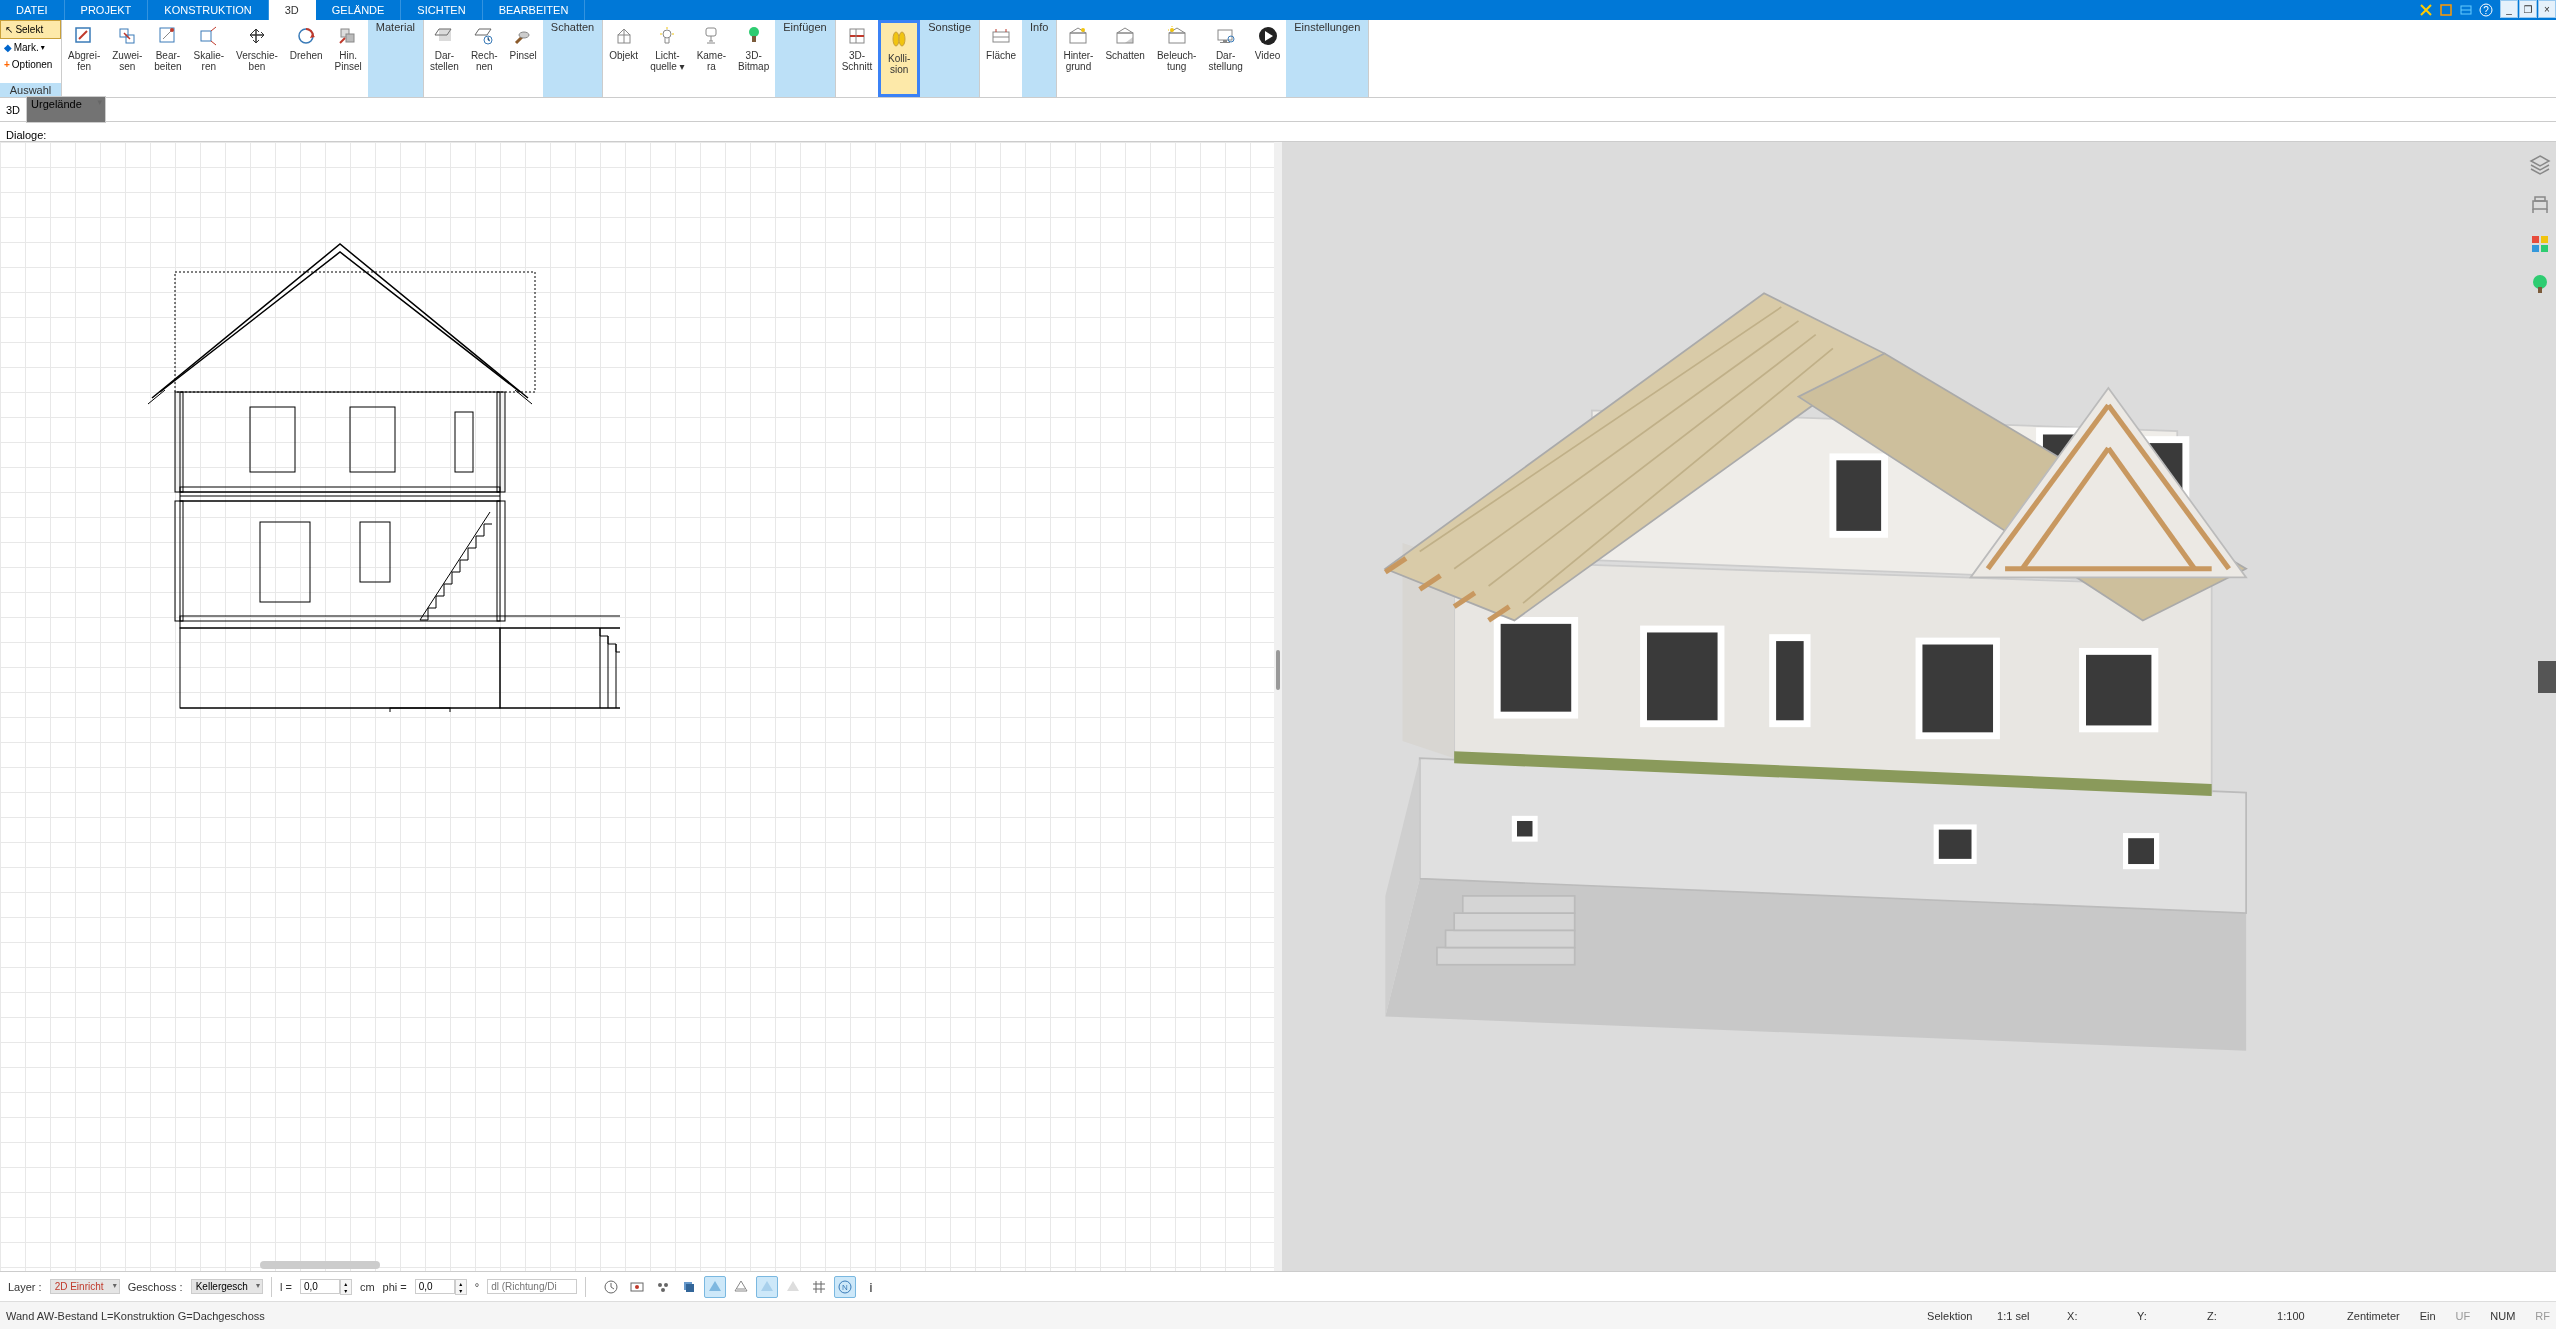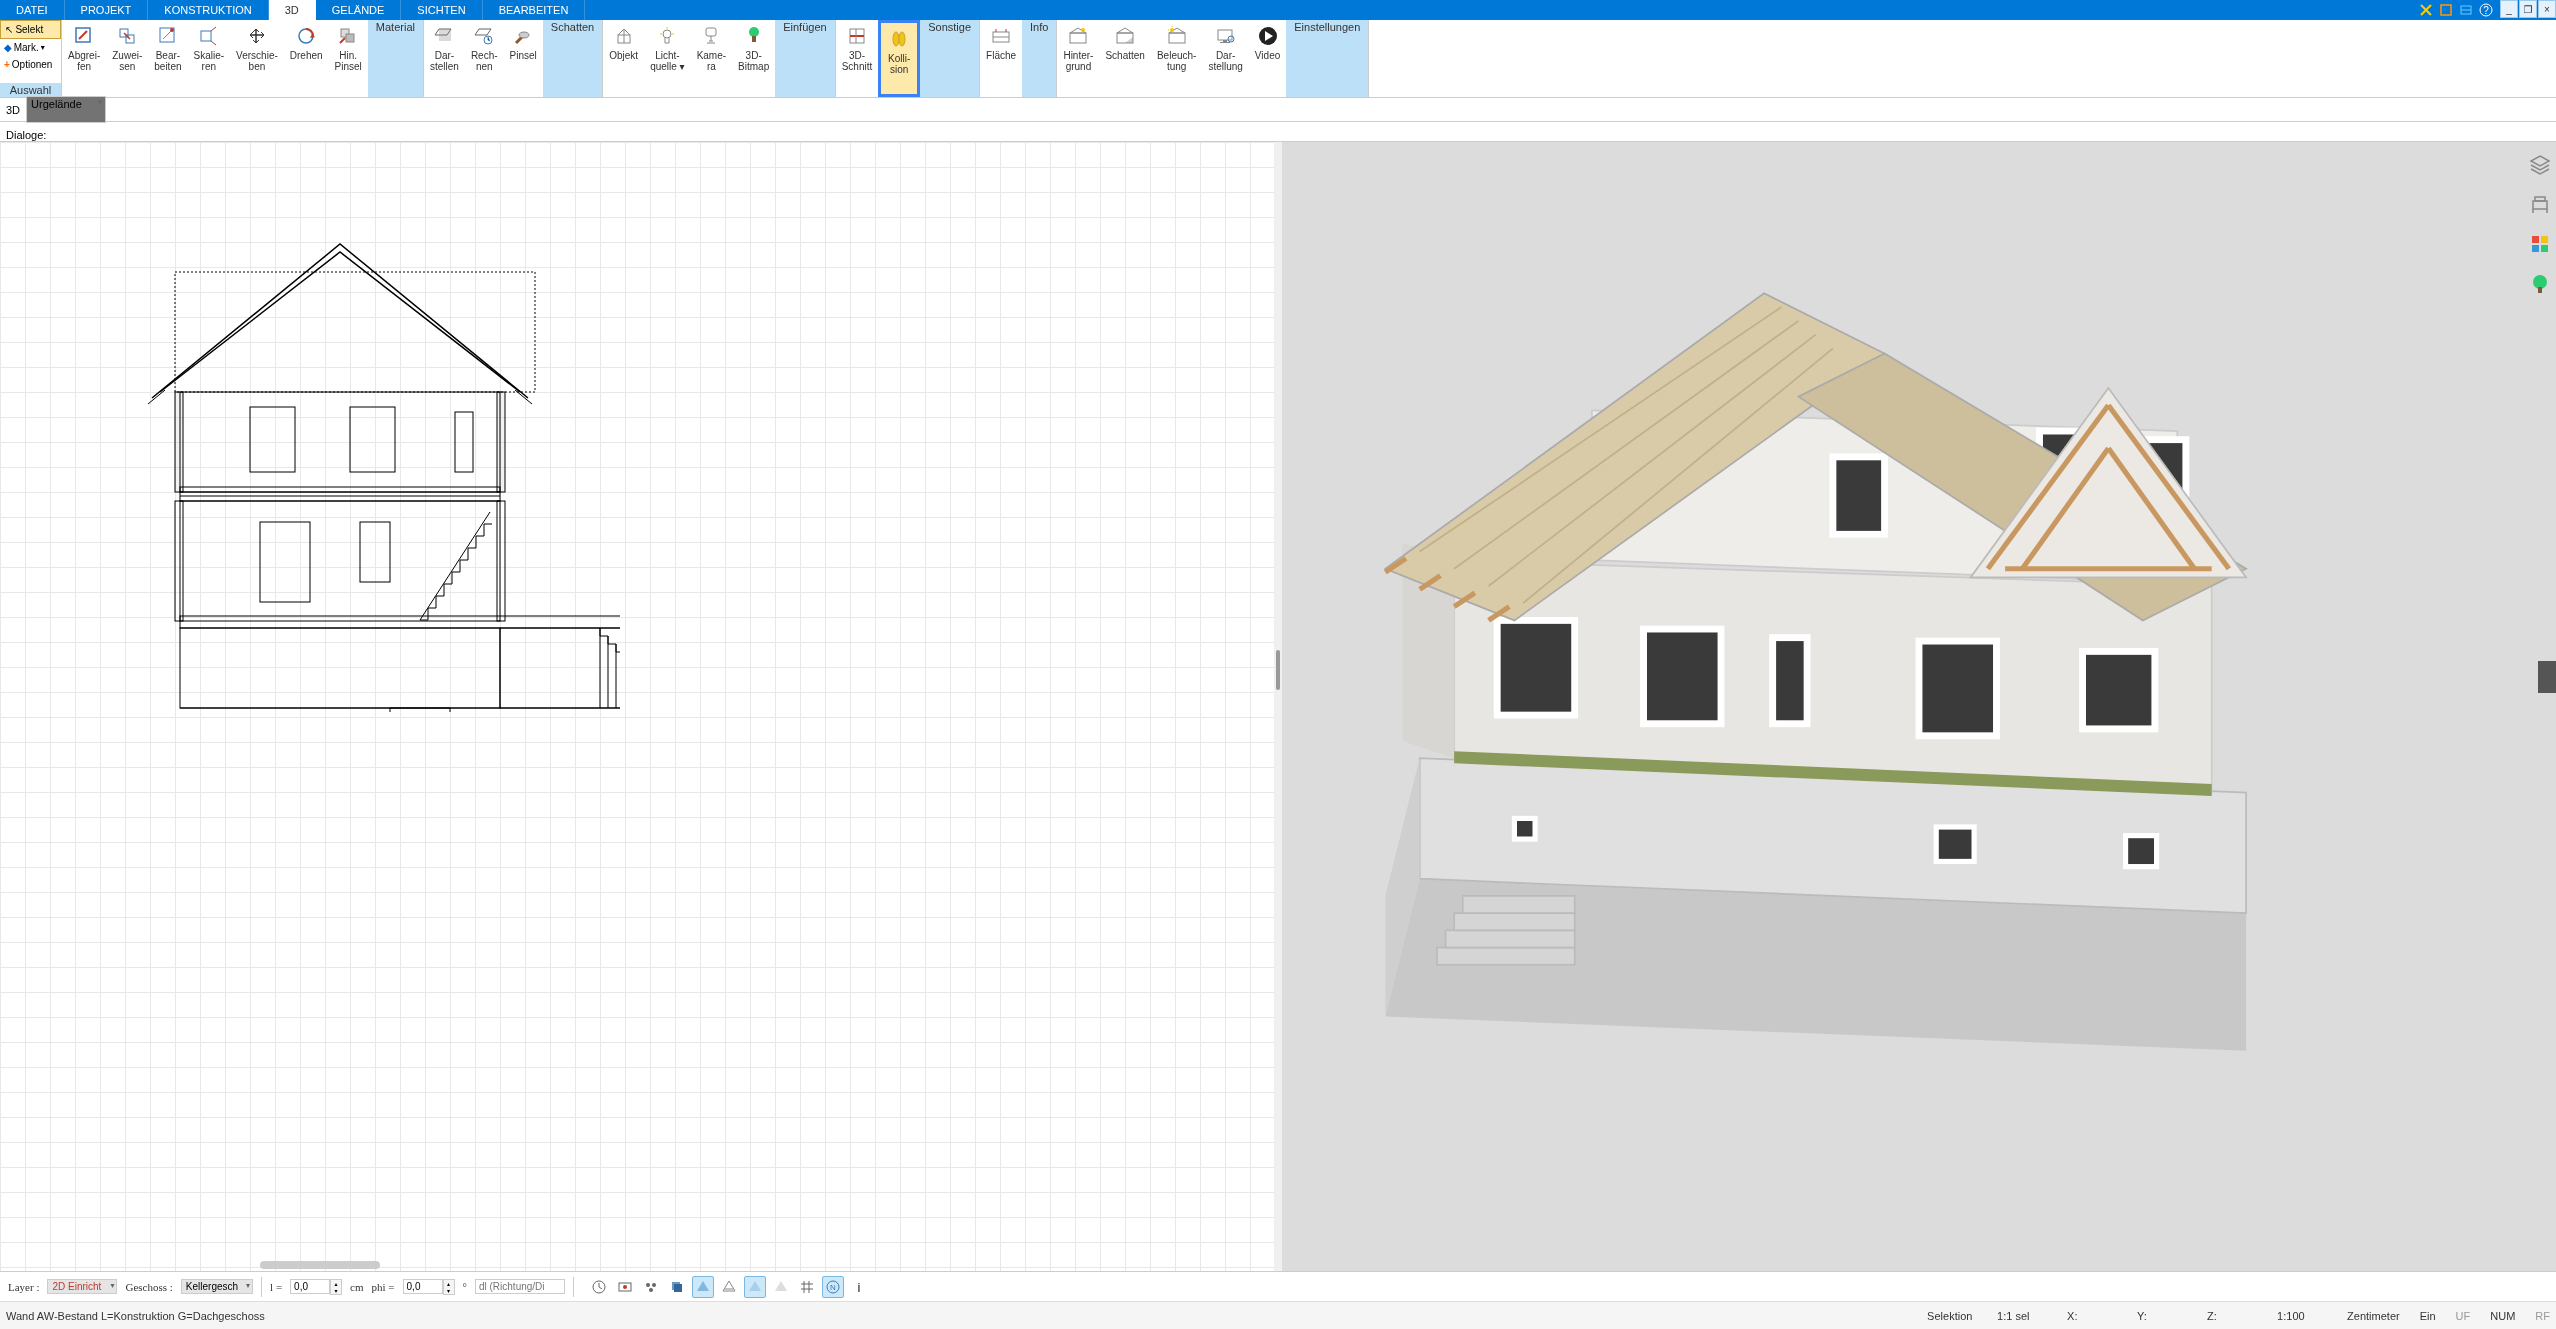--- a/index.html
+++ b/index.html
@@ -55,21 +55,21 @@
 .drawing { position: absolute; left: 60px; top: 70px; width: 560px; height: 500px; }
 .hscroll-thumb { position: absolute; bottom: 2px; left: 260px; width: 120px; height: 8px; background: #ccc; border-radius: 4px; }
 
 
 .side-icons { position: absolute; right: 4px; top: 10px; display: flex; flex-direction: column; gap: 16px; }
 .side-icon { width: 24px; height: 24px; display: flex; align-items: center; justify-content: center; cursor: pointer; }
 .side-tab { position: absolute; right: 0; top: 46%; width: 18px; height: 32px; background: #555; }
 
 
 .bottom-bar { height: 30px; border-top: 1px solid #ccc; display: flex; align-items: center; padding: 0 8px; gap: 8px; background: #fff; font-size: 11px; }
-.bb-label { color: #333; font-family: Liberation Serif, serif; }
+.bb-label { color: #333; }
 .bb-select { border: 1px solid #ccc; padding: 1px 14px 1px 4px; font-size: 10px; background: #e5e5e5; position: relative; cursor: pointer; min-width: 70px; }
 .bb-select::after { content: '▾'; position: absolute; right: 2px; color: #666; font-size: 8px; }
 .bb-spin { display: flex; align-items: center; }
 .bb-input { border: 1px solid #ccc; width: 40px; padding: 1px 3px; font-size: 10px; }
 .bb-spinbtn { display: flex; flex-direction: column; border: 1px solid #ccc; }
 .bb-spinbtn span { width: 10px; height: 7px; font-size: 6px; display: flex; align-items: center; justify-content: center; background: #f5f5f5; cursor: pointer; }
 .bb-icons { display: flex; gap: 4px; margin-left: 6px; }
 .bb-ico { width: 22px; height: 22px; display: flex; align-items: center; justify-content: center; cursor: pointer; border-radius: 2px; }
 .bb-ico.active { background: #cde8f9; border: 1px solid #7ab8e0; }
 

